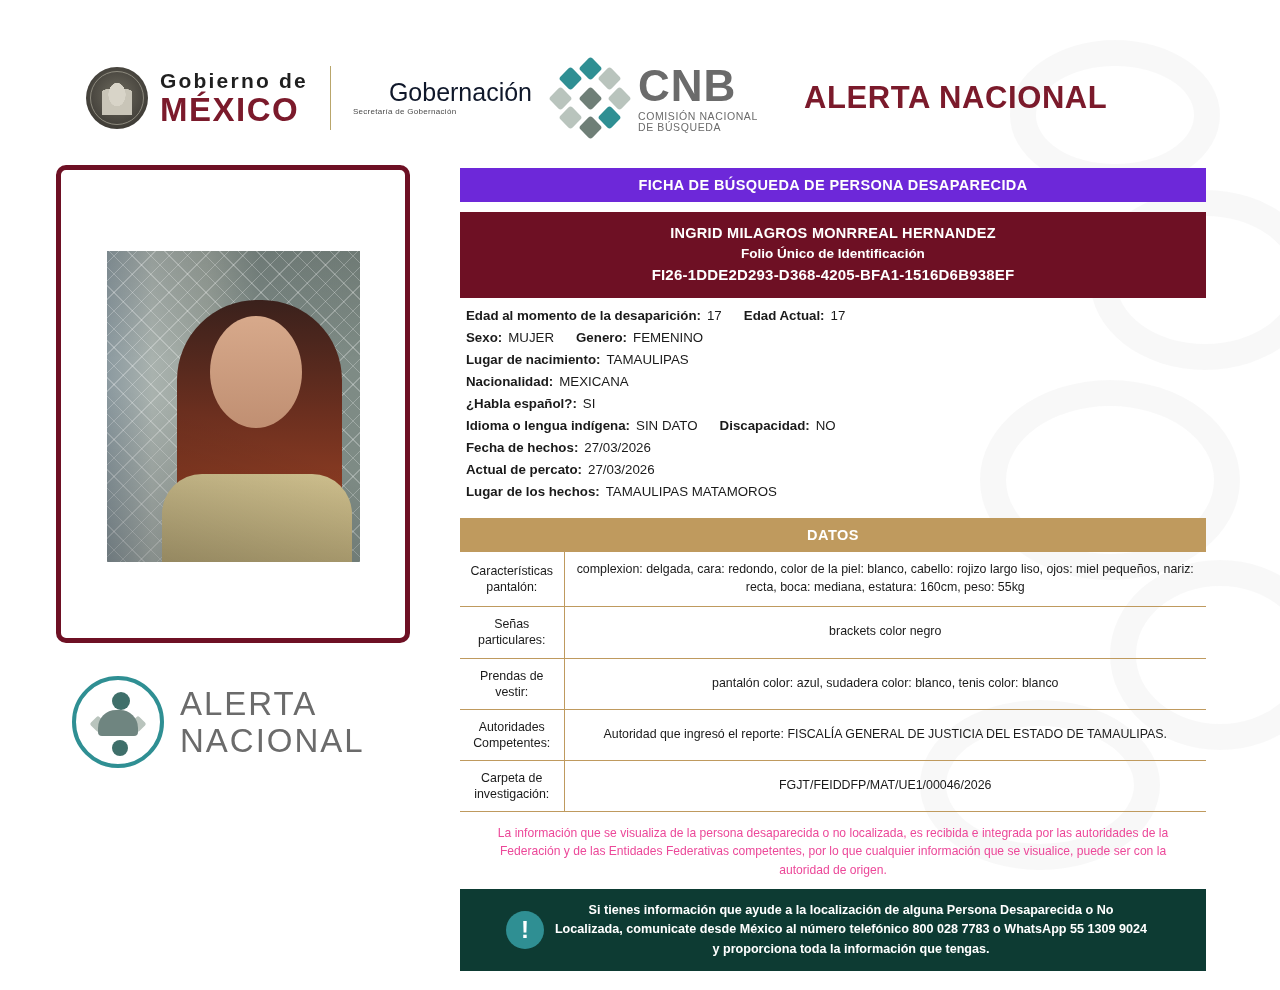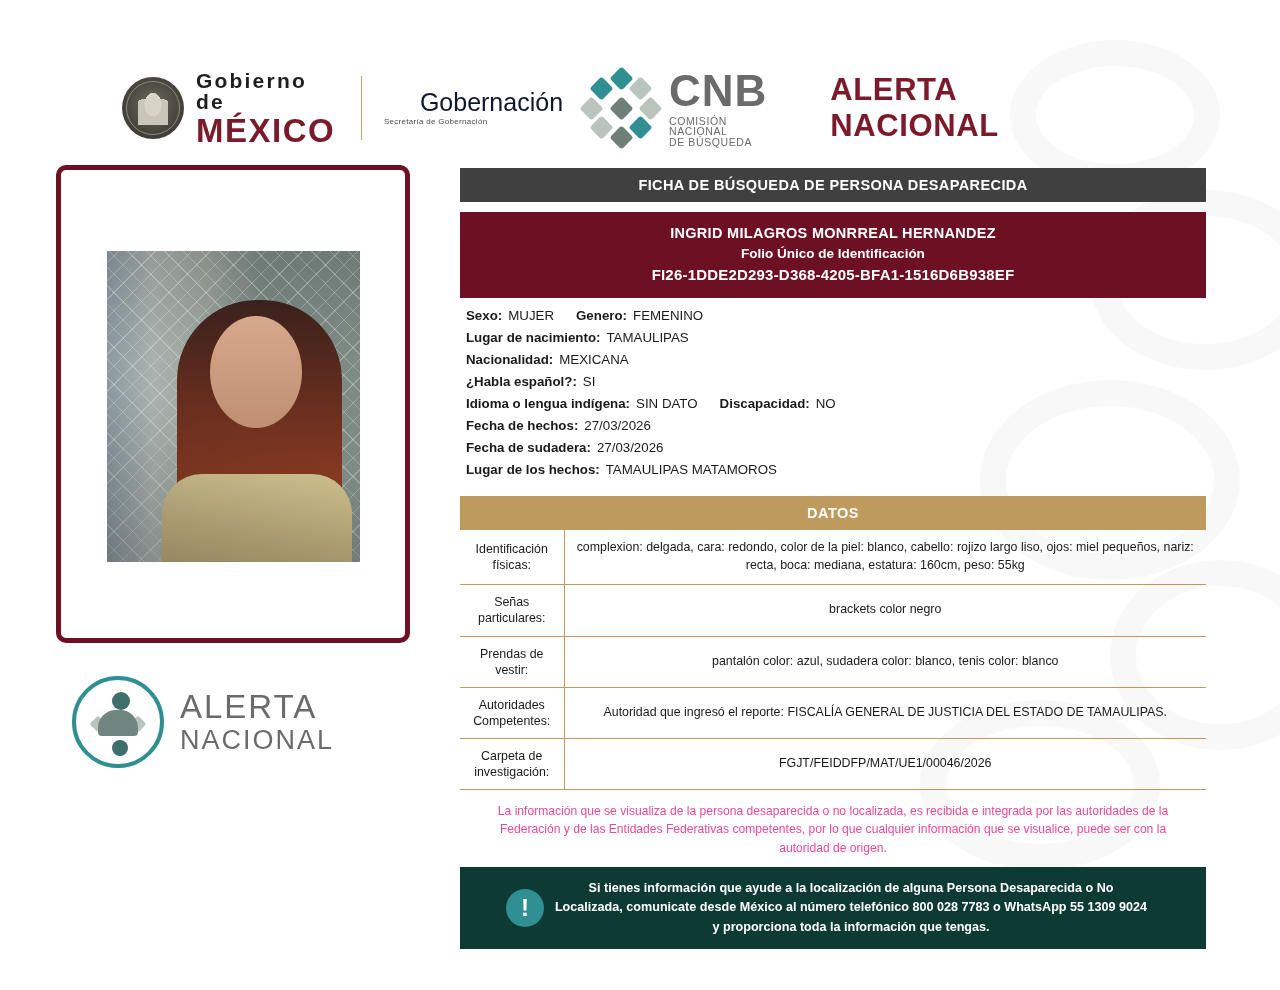--- a/index.html
+++ b/index.html
@@ -25,25 +25,24 @@
   }
   .wm-blob {
     position: absolute;
     border-radius: 50%;
     border: 26px solid #f2f2f2;
   }
 
   
   .header {
     position: absolute;
-    left: 0; top: 60px;
+    left: 0; top: 50px;
     width: 1127px; height: 96px;
     display: flex;
     align-items: center;
-    padding-left: 36px;
   }
   .gob-logo {
     display: flex;
     align-items: center;
     margin-left: 86px;
   }
   .eagle {
     width: 62px; height: 62px;
     border-radius: 50%;
     background: radial-gradient(circle at 50% 45%, #6d6a5e 0%, #4a4740 55%, #2e2c28 100%);
@@ -224,30 +223,30 @@
     border-radius: 2px;
   }
   .badge-text {
     margin-left: 16px;
     line-height: 1.0;
     color: #6b6b6b;
     font-weight: normal;
     letter-spacing: 2px;
   }
   .badge-text .b1 { font-size: 33px; }
-  .badge-text .b2 { font-size: 27px; margin-top: 4px; }
+  .badge-text .b2 { font-size: 33px; margin-top: 4px; }
 
   
   .panel {
     position: absolute;
     left: 460px; top: 168px;
     width: 746px;
   }
   .bar-title {
-    background: #404040;
+    background: #6d28d9;
     color: #ffffff;
     text-align: center;
     font-size: 14.5px;
     font-weight: bold;
     letter-spacing: .4px;
     padding: 9px 6px;
   }
   .bar-name {
     background: #6e1024;
     color: #ffffff;
@@ -428,51 +427,54 @@
     <div class="bar-title">FICHA DE BÚSQUEDA DE PERSONA DESAPARECIDA</div>
 
     <div class="bar-name">
       <div class="n1">INGRID MILAGROS MONRREAL HERNANDEZ</div>
       <div class="n2">Folio Único de Identificación</div>
       <div class="n3">FI26-1DDE2D293-D368-4205-BFA1-1516D6B938EF</div>
     </div>
 
     <div class="fields">
       <div class="frow">
+        <span class="flabel">Edad al momento de la desaparición:</span><span class="fval">17</span><span class="fgap"></span><span class="flabel">Edad Actual:</span><span class="fval">17</span>
+      </div>
+      <div class="frow">
         <span class="flabel">Sexo:</span><span class="fval">MUJER</span><span class="fgap"></span><span class="flabel">Genero:</span><span class="fval">FEMENINO</span>
       </div>
       <div class="frow">
         <span class="flabel">Lugar de nacimiento:</span><span class="fval">TAMAULIPAS</span>
       </div>
       <div class="frow">
         <span class="flabel">Nacionalidad:</span><span class="fval">MEXICANA</span>
       </div>
       <div class="frow">
         <span class="flabel">¿Habla español?:</span><span class="fval">SI</span>
       </div>
       <div class="frow">
         <span class="flabel">Idioma o lengua indígena:</span><span class="fval">SIN DATO</span><span class="fgap"></span><span class="flabel">Discapacidad:</span><span class="fval">NO</span>
       </div>
       <div class="frow">
         <span class="flabel">Fecha de hechos:</span><span class="fval">27/03/2026</span>
       </div>
       <div class="frow">
-        <span class="flabel">Fecha de sudadera:</span><span class="fval">27/03/2026</span>
+        <span class="flabel">Actual de percato:</span><span class="fval">27/03/2026</span>
       </div>
       <div class="frow">
         <span class="flabel">Lugar de los hechos:</span><span class="fval">TAMAULIPAS MATAMOROS</span>
       </div>
     </div>
 
     <div class="bar-datos">DATOS</div>
 
     <table class="dtable">
       <tbody>
         <tr>
-          <td class="dlabel">Identificación físicas:</td>
+          <td class="dlabel">Características pantalón:</td>
           <td class="dval">complexion: delgada, cara: redondo, color de la piel: blanco, cabello: rojizo largo liso, ojos: miel pequeños, nariz: recta, boca: mediana, estatura: 160cm, peso: 55kg</td>
         </tr>
         <tr>
           <td class="dlabel">Señas particulares:</td>
           <td class="dval">brackets color negro</td>
         </tr>
         <tr>
           <td class="dlabel">Prendas de vestir:</td>
           <td class="dval">pantalón color: azul, sudadera color: blanco, tenis color: blanco</td>
         </tr>

